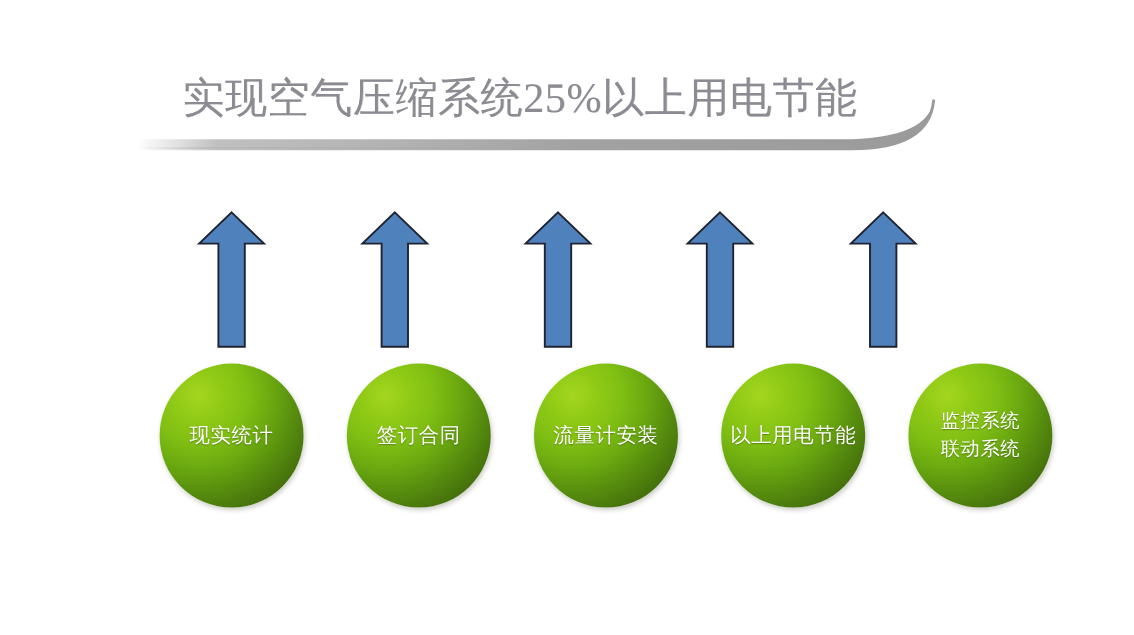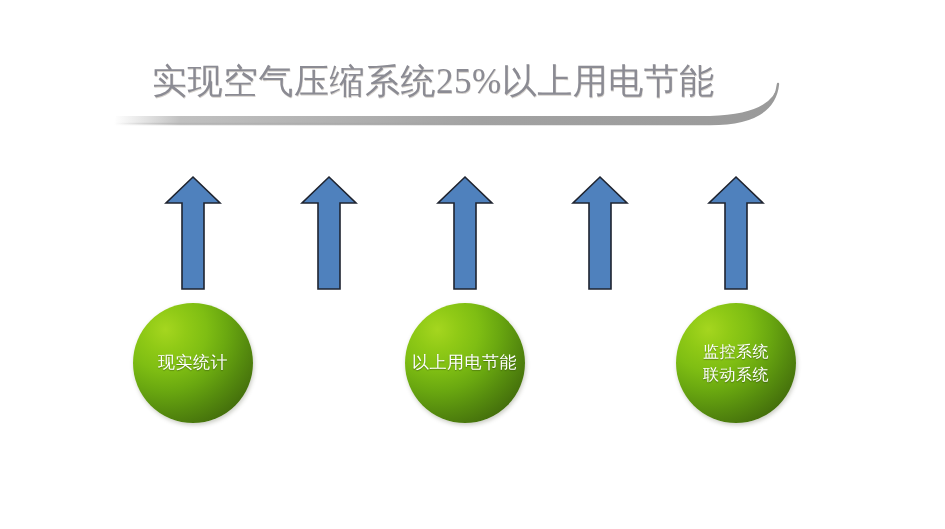--- a/index.html
+++ b/index.html
@@ -174,21 +174,27 @@
     </div>
 
   </div>
 
   <div id="circle-row">
 
     <div class="node-circle">
       <span class="node-label">现实统计</span>
     </div>
 
-
+    <div class="node-circle">
+      <span class="node-label">签订合同</span>
+    </div>
+
+    <div class="node-circle">
+      <span class="node-label">流量计安装</span>
+    </div>
 
     <div class="node-circle">
       <span class="node-label">以上用电节能</span>
     </div>
 
     <div class="node-circle">
       <span class="node-label two-line">监控系统
 联动系统</span>
     </div>
 

